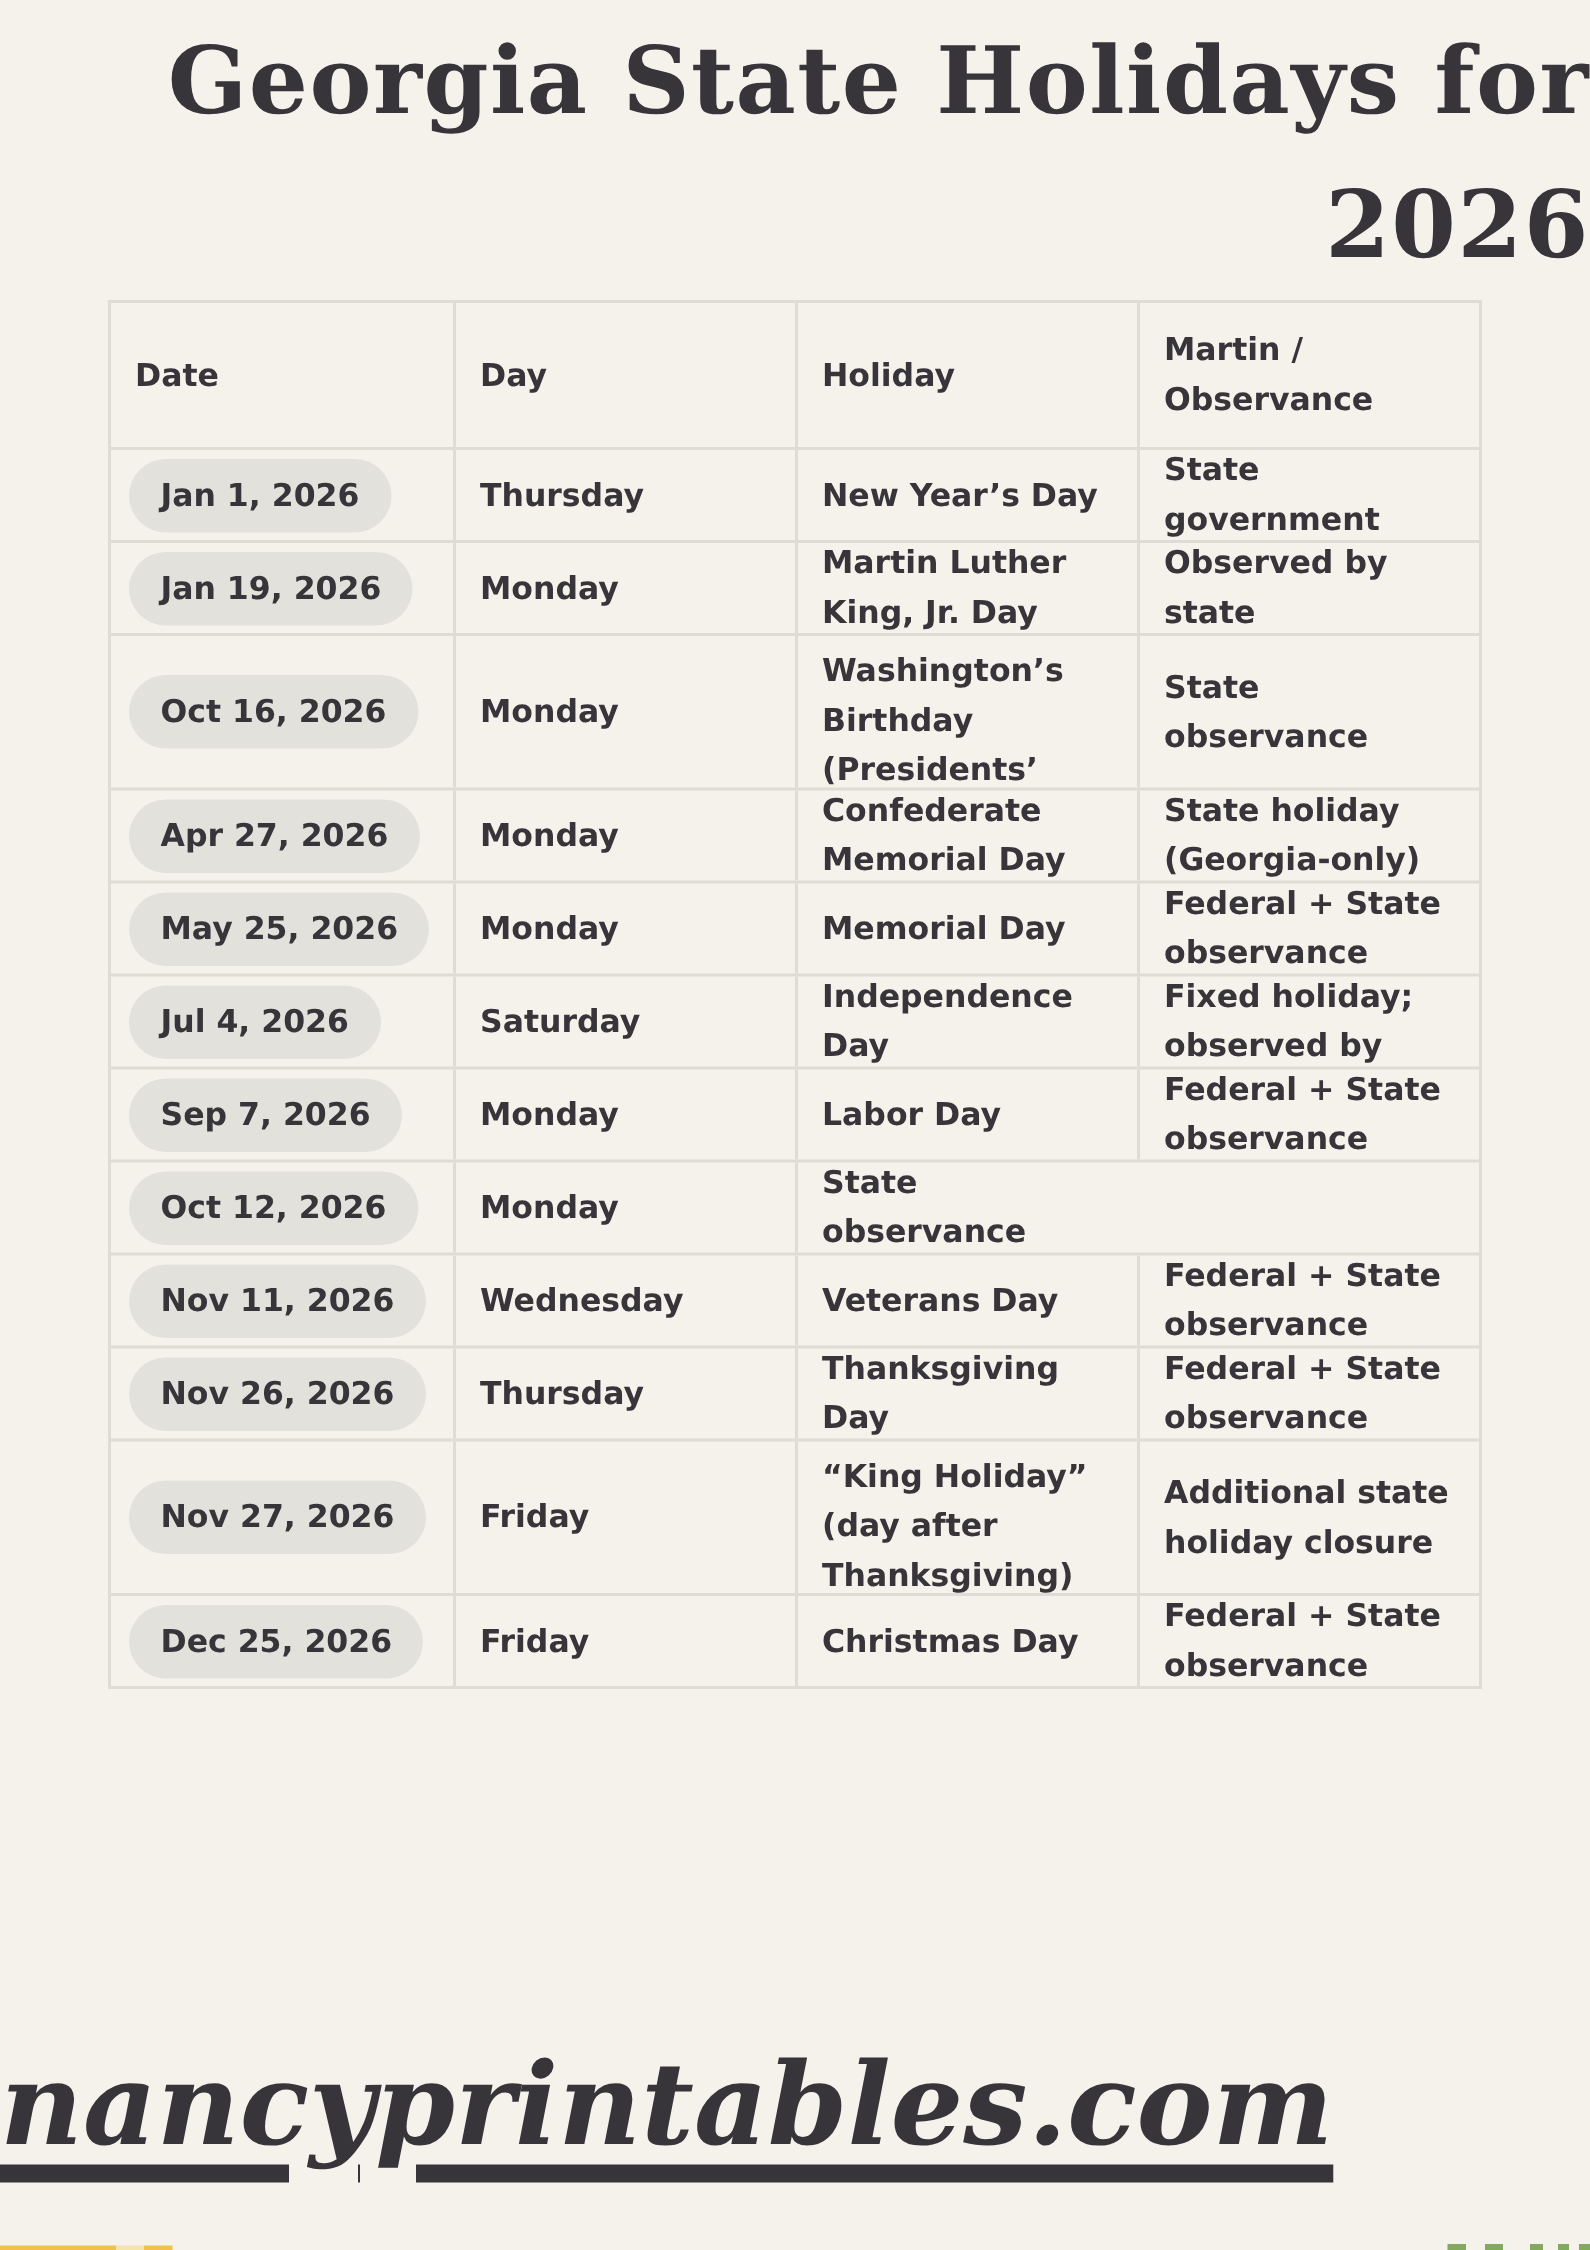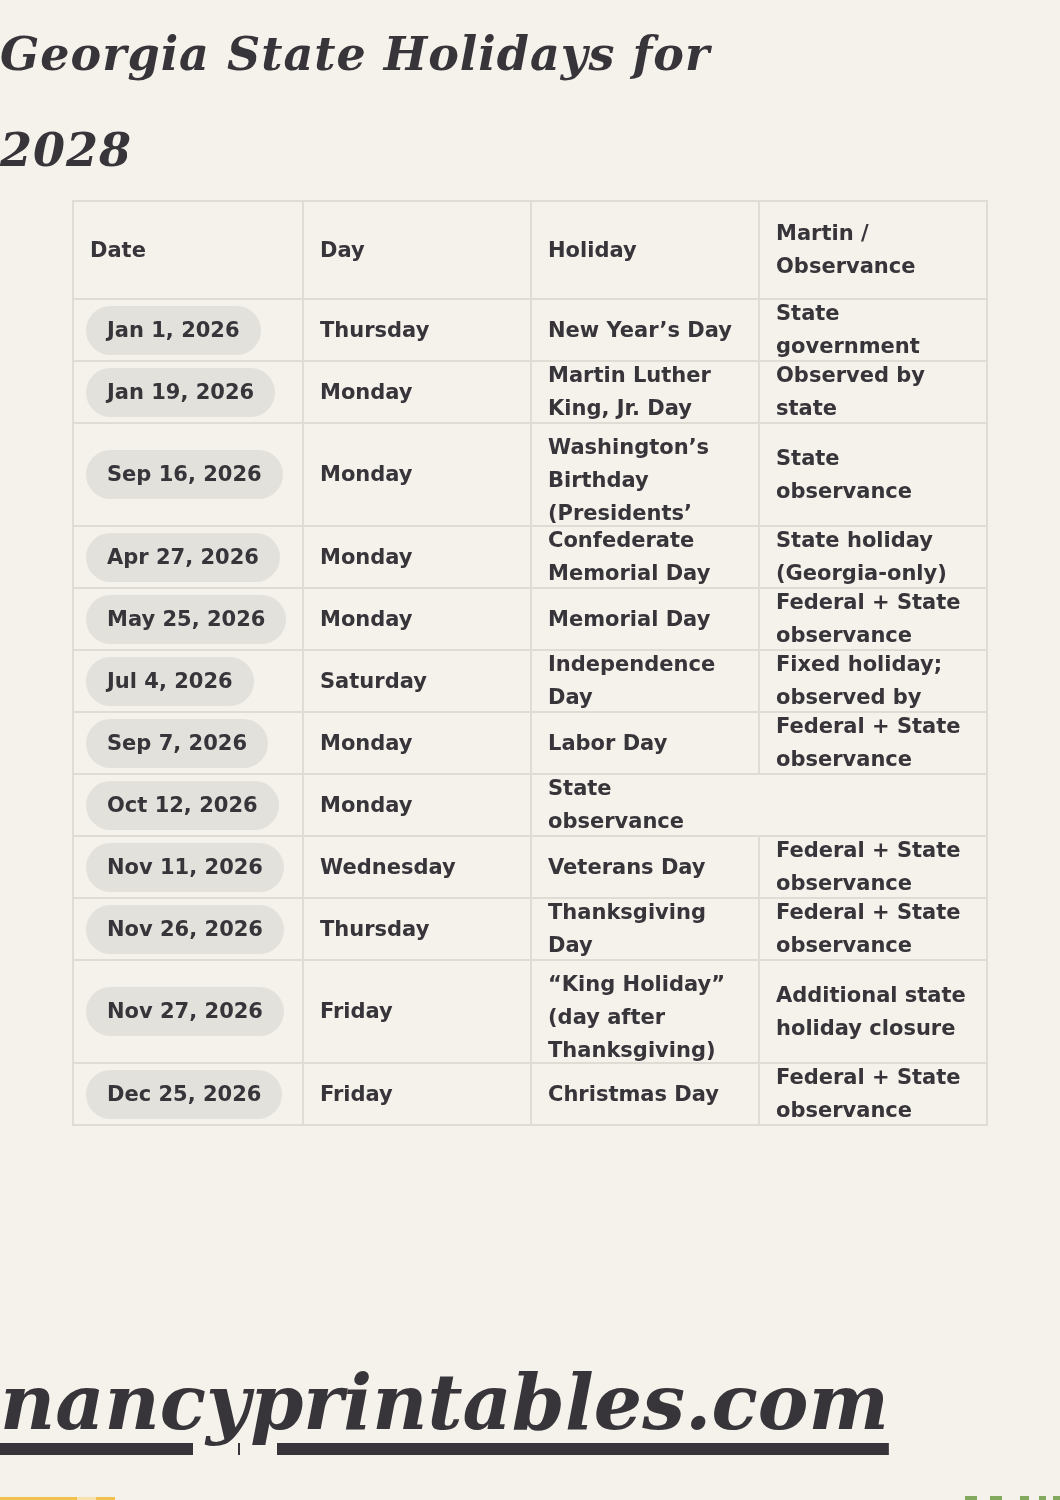--- a/index.html
+++ b/index.html
@@ -17,24 +17,24 @@
     width: 1060px; height: 1500px;
     background: var(--background);
     color: var(--text);
     font-family: "DejaVu Sans", sans-serif;
     position: relative;
     overflow: hidden;
   }
   
   .title {
     position: absolute; top: 6px; left: 0; width: 100%;
-    text-align: left;
+    text-align: right;
     font-family: "DejaVu Serif", serif;
-    font-style: italic; font-weight: 600;
-    font-size: 46px; line-height: 96px;
+    font-weight: 600;
+    font-size: 62px; line-height: 96px;
     color: var(--text);
     letter-spacing: 1px;
   }
   
   .holiday-table {
     position: absolute; left: 72px; top: 200px; width: 916px;
     border: 2px solid var(--border);
     background: var(--background);
   }
   .thead, .trow {
@@ -95,21 +95,21 @@
       var(--accent-green) 88px 95px);
   }
 </style>
 </head>
 <body>
 
 <div class="page">
 
   <div class="title">
     <div class="title-line">Georgia State Holidays for</div>
-    <div class="title-line">2028</div>
+    <div class="title-line">2026</div>
   </div>
 
   <div class="holiday-table">
     <div class="thead" id="thead">
         <div class="c">
           <span class="cell-text">Date</span>
         </div>
         <div class="c">
           <span class="cell-text">Day</span>
         </div>
@@ -144,21 +144,21 @@
           </div>
           <div class="c">
             <span class="cell-text">Martin Luther King, Jr. Day</span>
           </div>
           <div class="c">
             <span class="cell-text">Observed by state</span>
           </div>
         </div>
         <div class="trow tall">
           <div class="c date-cell">
-            <span class="pill">Sep 16, 2026</span>
+            <span class="pill">Oct 16, 2026</span>
           </div>
           <div class="c">
             <span class="cell-text">Monday</span>
           </div>
           <div class="c clip">
             <span class="cell-text">Washington’s Birthday (Presidents’</span>
           </div>
           <div class="c">
             <span class="cell-text">State observance</span>
           </div>

